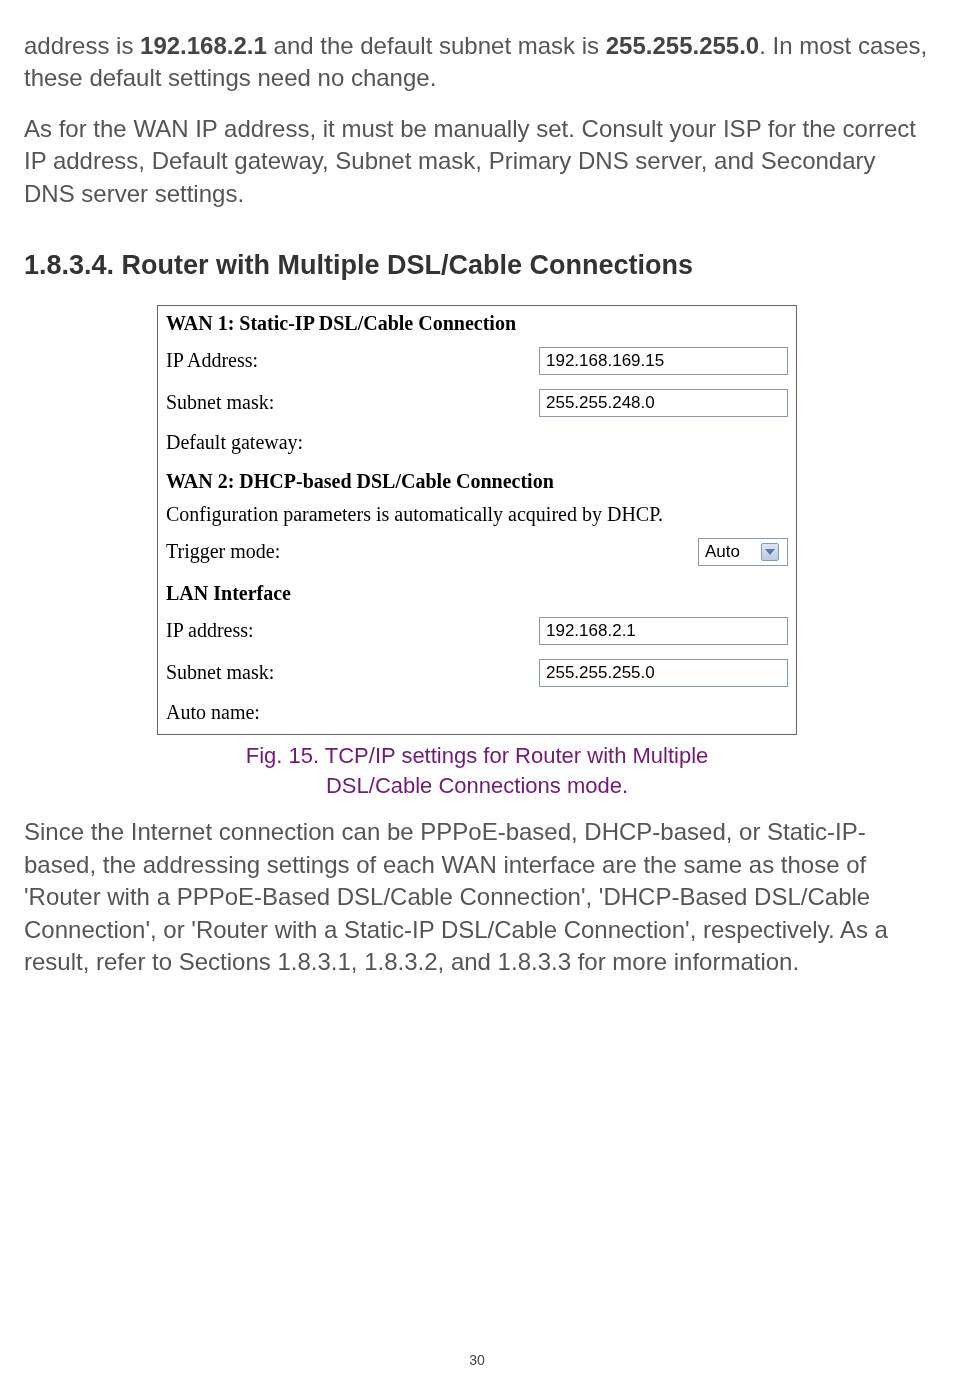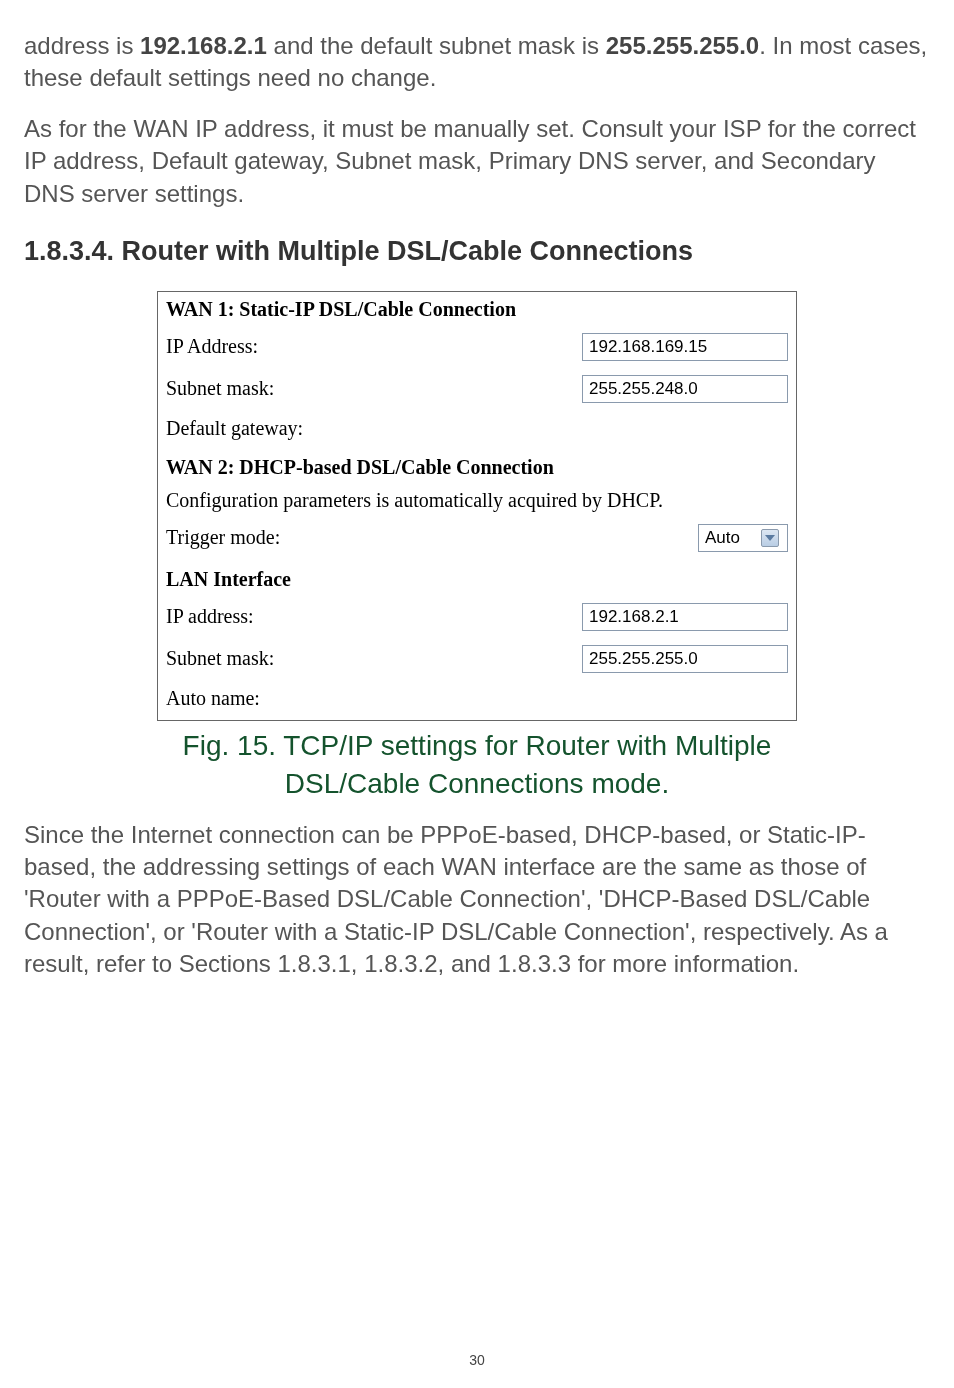--- a/index.html
+++ b/index.html
@@ -18,27 +18,27 @@
     line-height: 1.35;
     margin: 0 0 18px 0;
     color: #555;
     font-weight: 500;
   }
   .para b { color: #444; font-weight: 700; }
   .heading {
     font-size: 27px;
     font-weight: 700;
     color: #333;
-    margin: 26px 0 8px 0;
+    margin: 40px 0 8px 0;
   }
   .caption {
     text-align: center;
-    font-size: 28px;
+    font-size: 22px;
     line-height: 1.35;
-    color: #14532d;
+    color: #701a75;
     margin: 6px 0 16px 0;
     font-weight: 500;
   }
   .tbl-wrap {
     display: flex;
     justify-content: center;
   }
   .tbl {
     border: 1px solid #666;
     width: 640px;
@@ -58,21 +58,21 @@
   }
   .tbl .label {
     flex: 1;
     font-size: 20px;
   }
   .tbl .note {
     padding: 2px 8px 8px 8px;
     font-size: 20px;
   }
   .tbl .input {
-    width: 206px;
+    width: 249px;
     height: 28px;
     border: 1px solid #8a9aad;
     background: #fff;
     font-family: Arial, sans-serif;
     font-size: 17px;
     color: #000;
     padding: 3px 6px;
     display: flex;
     align-items: center;
   }

